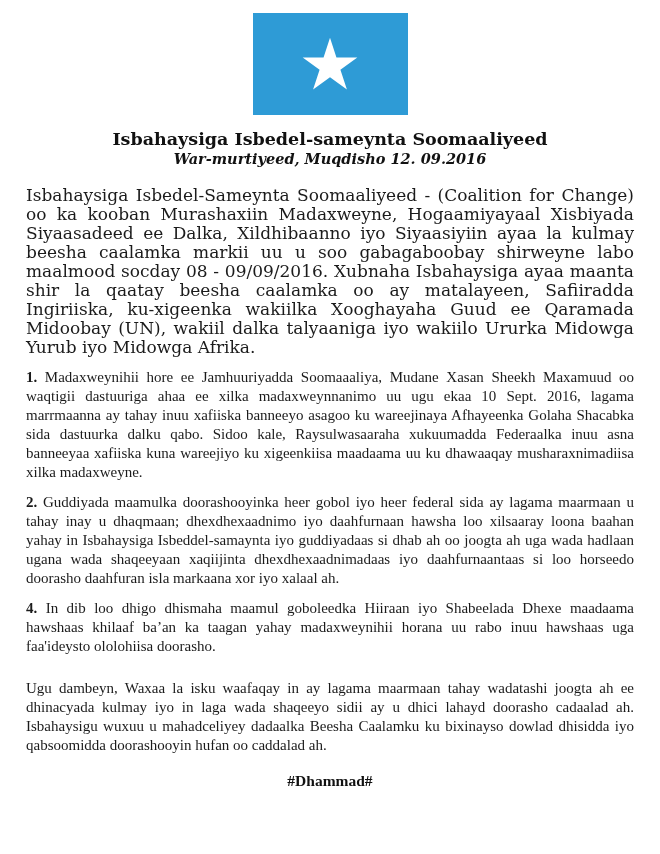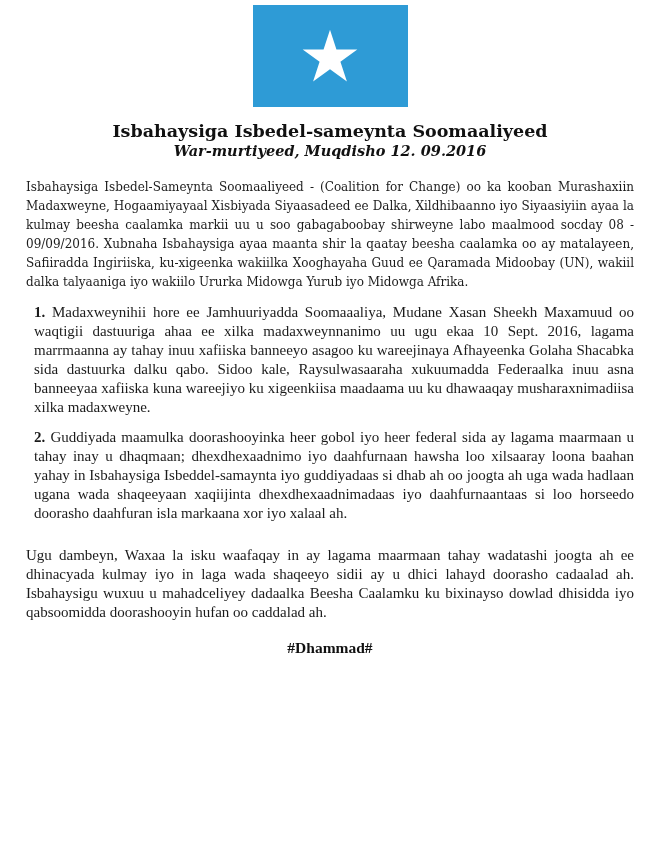--- a/index.html
+++ b/index.html
@@ -7,21 +7,21 @@
   body {
     width: 660px;
     height: 854px;
     overflow: hidden;
     font-family: "Liberation Serif", serif;
     color: #1a1a1a;
   }
   .page {
     width: 660px;
     height: 854px;
-    padding: 4px 26px;
+    padding: 12px 26px;
     background: #ffffff;
   }
   .flag {
     width: 155px;
     height: 102px;
     margin: 1px auto 0 auto;
     background: #2e9bd6;
     display: flex;
     align-items: center;
     justify-content: center;
@@ -44,31 +44,31 @@
     font-size: 14.5px;
     line-height: 18px;
     color: #111111;
   }
   p.body-par {
     text-align: justify;
     color: #1b1b1b;
   }
   .font-a {
     font-family: "DejaVu Serif", serif;
-    font-size: 12px;
+    font-size: 17px;
     line-height: 19px;
   }
   .font-b {
     font-family: "Liberation Serif", serif;
     font-size: 15px;
     line-height: 19px;
   }
   .intro { margin-top: 18px; }
   .lead { margin-top: 12px; }
-  .point { margin-top: 11px; margin-left: 8px; }
+  .point { margin-top: 11px; }
   .closing { margin-top: 23px; }
   .point .num { font-weight: bold; }
   .end-marker {
     margin-top: 17px;
     text-align: center;
     font-family: "Liberation Serif", serif;
     font-weight: bold;
     font-size: 15.5px;
     color: #111111;
   }
@@ -89,18 +89,19 @@
   <div class="doc-dateline">War-murtiyeed, Muqdisho 12. 09.2016</div>
 
   <p class="body-par font-a intro">Isbahaysiga Isbedel-Sameynta Soomaaliyeed - (Coalition for Change) oo ka kooban Murashaxiin Madaxweyne, Hogaamiyayaal Xisbiyada Siyaasadeed ee Dalka, Xildhibaanno iyo Siyaasiyiin ayaa la kulmay beesha caalamka markii uu u soo gabagaboobay shirweyne labo maalmood socday 08 - 09/09/2016. Xubnaha Isbahaysiga ayaa maanta shir la qaatay beesha caalamka oo ay matalayeen, Safiiradda Ingiriiska, ku-xigeenka wakiilka Xooghayaha Guud ee Qaramada Midoobay (UN), wakiil dalka talyaaniga iyo wakiilo Ururka Midowga Yurub iyo Midowga Afrika.</p>
 
 
   <p class="body-par font-b point"><span class="num">1.</span> <span>Madaxweynihii hore ee Jamhuuriyadda Soomaaaliya, Mudane Xasan Sheekh Maxamuud oo waqtigii dastuuriga ahaa ee xilka madaxweynnanimo uu ugu ekaa 10 Sept. 2016, lagama marrmaanna ay tahay inuu xafiiska banneeyo asagoo ku wareejinaya Afhayeenka Golaha Shacabka sida dastuurka dalku qabo. Sidoo kale, Raysulwasaaraha xukuumadda Federaalka inuu asna banneeyaa xafiiska kuna wareejiyo ku xigeenkiisa maadaama uu ku dhawaaqay musharaxnimadiisa xilka madaxweyne.</span></p>
 
   <p class="body-par font-b point"><span class="num">2.</span> <span>Guddiyada maamulka doorashooyinka heer gobol iyo heer federal sida ay lagama maarmaan u tahay inay u dhaqmaan; dhexdhexaadnimo iyo daahfurnaan hawsha loo xilsaaray loona baahan yahay in Isbahaysiga Isbeddel-samaynta iyo guddiyadaas si dhab ah oo joogta ah uga wada hadlaan ugana wada shaqeeyaan xaqiijinta dhexdhexaadnimadaas iyo daahfurnaantaas si loo horseedo doorasho daahfuran isla markaana xor iyo xalaal ah.</span></p>
 
 
+  <p class="body-par font-b point"><span class="num">4.</span> <span>In dib loo dhigo dhismaha maamul goboleedka Hiiraan iyo Shabeelada Dhexe maadaama hawshaas khilaaf ba’an ka taagan yahay madaxweynihii horana uu rabo inuu hawshaas uga faa'ideysto ololohiisa doorasho.</span></p>
 
   <p class="body-par font-b closing">Ugu dambeyn, Waxaa la isku waafaqay in ay lagama maarmaan tahay wadatashi joogta ah ee dhinacyada kulmay iyo in laga wada shaqeeyo sidii ay u dhici lahayd doorasho cadaalad ah. Isbahaysigu wuxuu u mahadceliyey dadaalka Beesha Caalamku ku bixinayso dowlad dhisidda iyo qabsoomidda doorashooyin hufan oo caddalad ah.</p>
 
   <div class="end-marker">#Dhammad#</div>
 
 </div>
 
 </body></html>

